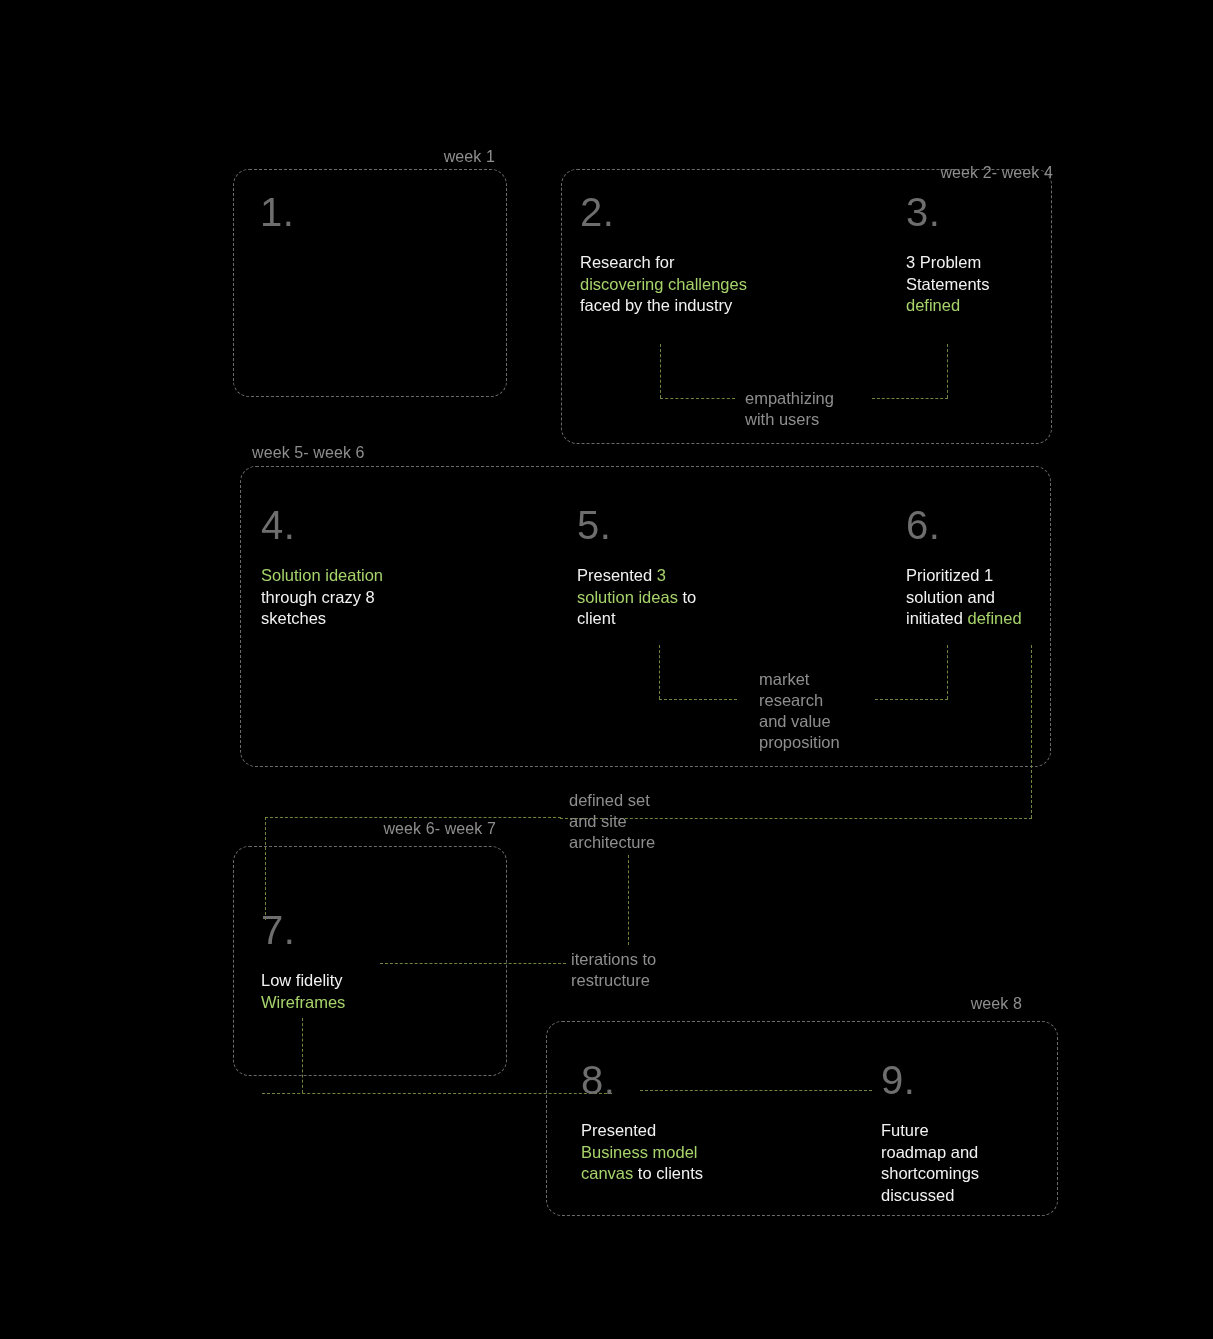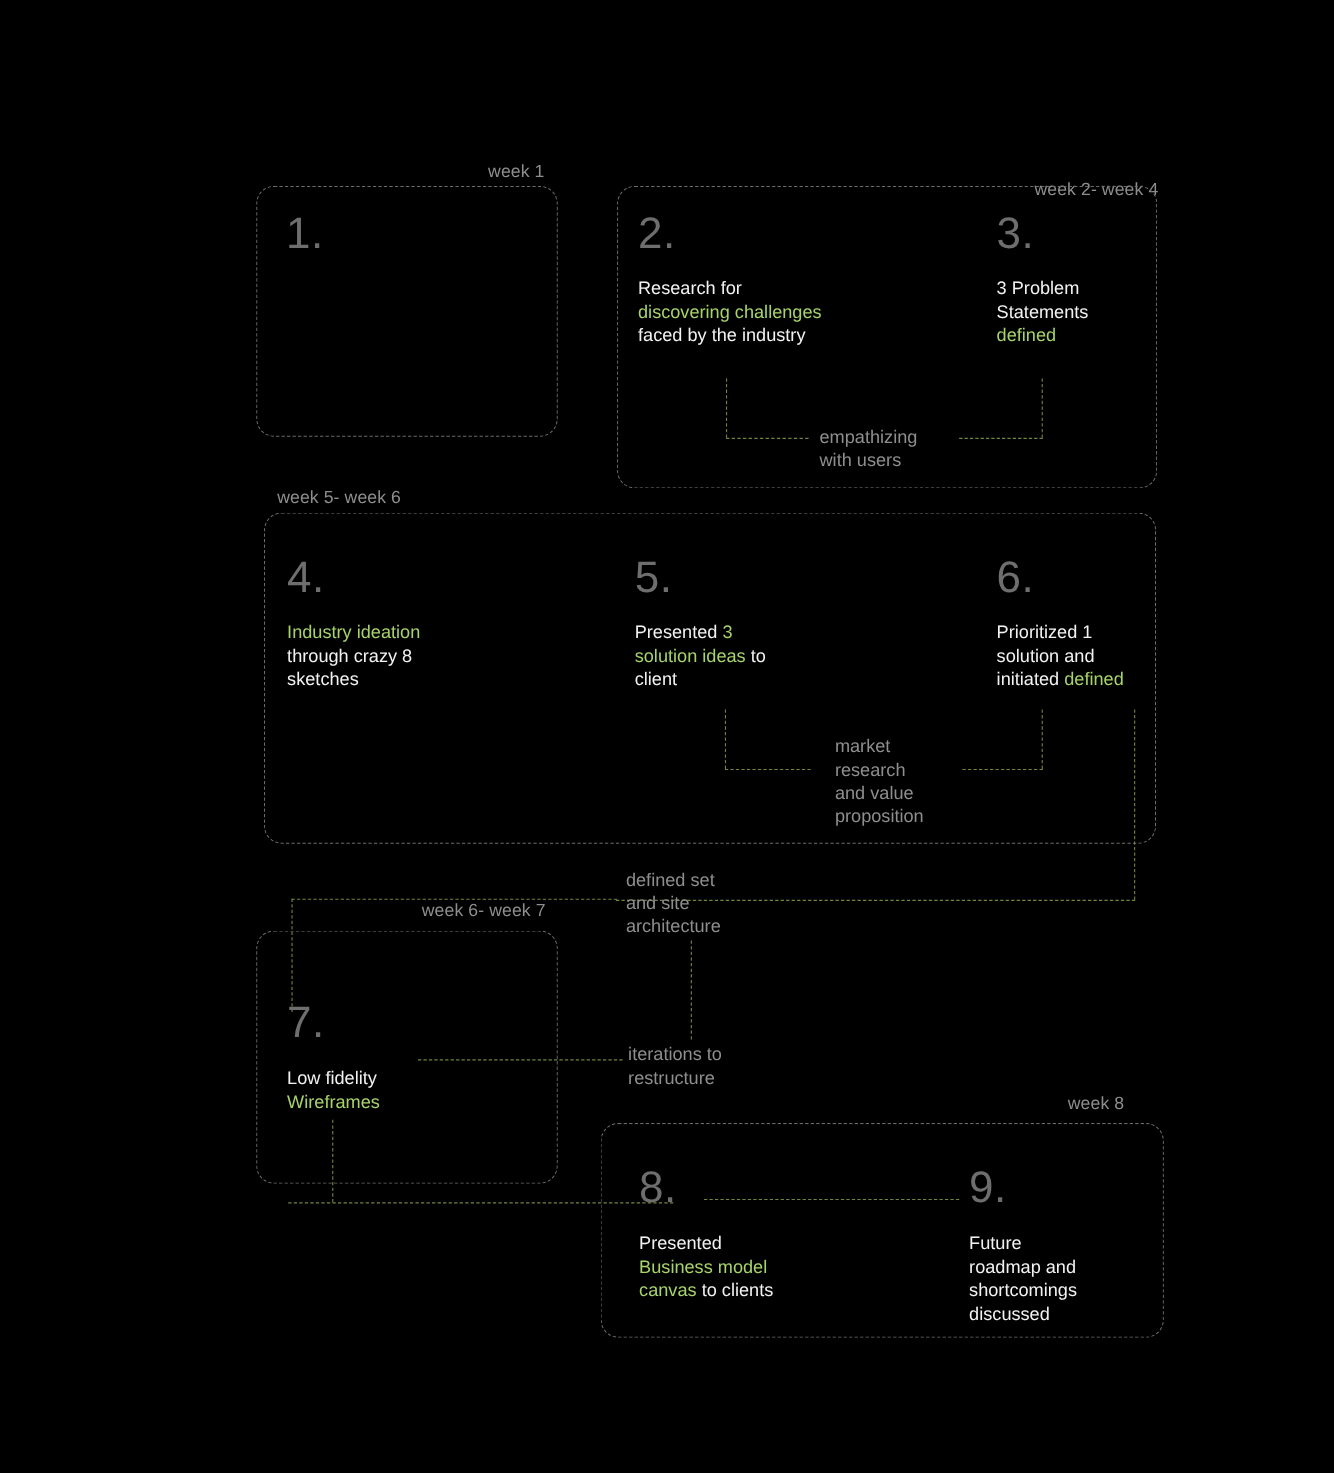--- a/index.html
+++ b/index.html
@@ -130,21 +130,21 @@
     <div class="step-text">Research for<br><span class="g">discovering challenges</span><br>faced by the industry</div>
   </div>
 
   <div class="step" style="left:906px;top:192px;width:180px;">
     <div class="step-num">3.</div>
     <div class="step-text">3 Problem<br>Statements<br><span class="g">defined</span></div>
   </div>
 
   <div class="step" style="left:261px;top:505px;width:215px;">
     <div class="step-num">4.</div>
-    <div class="step-text"><span class="g">Industry ideation</span><br>through crazy 8<br>sketches</div>
+    <div class="step-text"><span class="g">Solution ideation</span><br>through crazy 8<br>sketches</div>
   </div>
 
   <div class="step" style="left:577px;top:505px;width:200px;">
     <div class="step-num">5.</div>
     <div class="step-text">Presented <span class="g">3<br>solution ideas</span> to<br>client</div>
   </div>
 
   <div class="step" style="left:906px;top:505px;width:180px;">
     <div class="step-num">6.</div>
     <div class="step-text">Prioritized 1<br>solution and<br>initiated <span class="g">defined</span></div>

